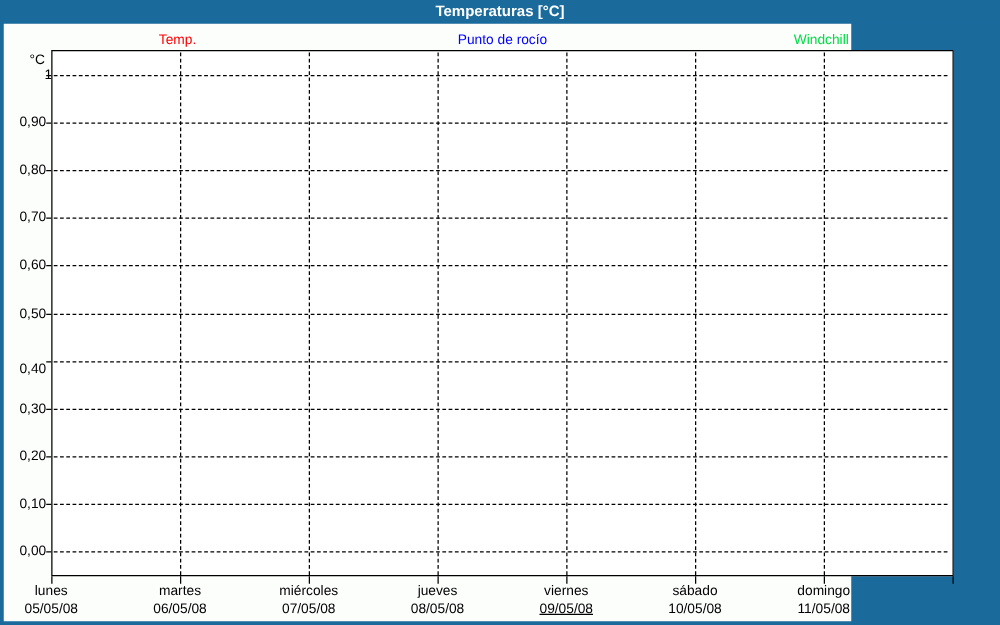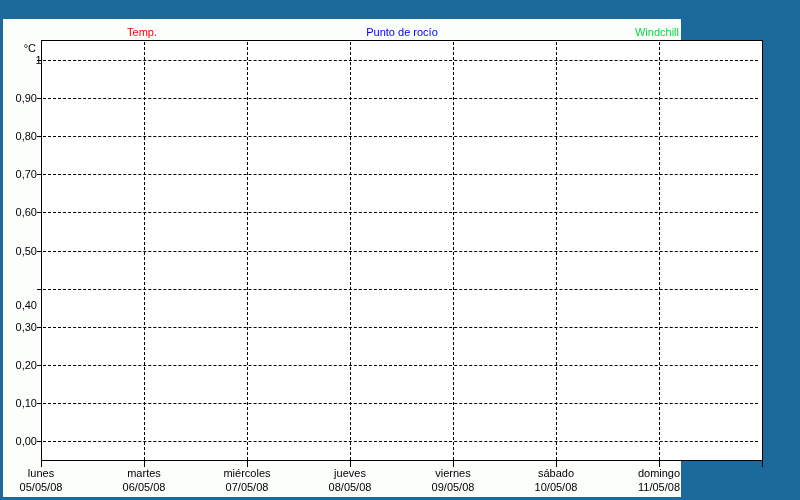--- a/index.html
+++ b/index.html
@@ -61,35 +61,38 @@
     position: absolute; transform: translateX(-50%);
     font-size: 11px; color: #000; white-space: nowrap;
   }
   .xday  { top: 448px; }
   .xdate { top: 462px; }
 </style>
 </head>
 <body>
 
 <div id="window">
+  <div id="titlebar">
+    <span>Temperaturas [°C]</span>
+  </div>
   <div id="content">
     <div id="legend">
         <div class="legend-item" style="color: rgb(255, 0, 0);">Temp.</div>
         <div class="legend-item" style="color: rgb(0, 0, 255);">Punto de rocío</div>
         <div class="legend-item" style="color: rgb(0, 220, 70);">Windchill</div>
       </div>
     <div id="ylabels">
       <div class="yunit">°C</div>
     <div class="ylabel" style="top: 35px; left: 0px; margin-left: 20px;">1,00</div>
         <div class="ylabel" style="top: 73.1px; left: 0px;">0,90</div>
         <div class="ylabel" style="top: 111.2px; left: 0px;">0,80</div>
         <div class="ylabel" style="top: 149.3px; left: 0px;">0,70</div>
         <div class="ylabel" style="top: 187.4px; left: 0px;">0,60</div>
         <div class="ylabel" style="top: 225.5px; left: 0px;">0,50</div>
-        <div class="ylabel" style="top: 280px; left: 0px;">0,40</div>
+        <div class="ylabel" style="top: 270px; left: 0px;">0,40</div>
         <div class="ylabel" style="top: 301.7px; left: 0px;">0,30</div>
         <div class="ylabel" style="top: 339.8px; left: 0px;">0,20</div>
         <div class="ylabel" style="top: 377.9px; left: 0px;">0,10</div>
         <div class="ylabel" style="top: 416px; left: 0px;">0,00</div>
       </div>
     <div id="plot">
         <div class="hgrid" style="top: 19px;"></div>
         <div class="hgrid" style="top: 57.1px;"></div>
         <div class="hgrid" style="top: 95.2px;"></div>
         <div class="hgrid" style="top: 133.3px;"></div>
@@ -110,21 +113,21 @@
     <div id="xlabels">
         <div class="xday" style="left: 38px; text-align: center;">lunes</div>
         <div class="xdate" style="left: 38px;">05/05/08</div>
         <div class="xday" style="left: 141px;">martes</div>
         <div class="xdate" style="left: 141px;">06/05/08</div>
         <div class="xday" style="left: 244px;">miércoles</div>
         <div class="xdate" style="left: 244px;">07/05/08</div>
         <div class="xday" style="left: 347px;">jueves</div>
         <div class="xdate" style="left: 347px;">08/05/08</div>
         <div class="xday" style="left: 450px; text-align: right;">viernes</div>
-        <div class="xdate" style="left: 450px;">09/05/08</div>
+        <div class="xdate" style="left: 450px; text-decoration: underline;">09/05/08</div>
         <div class="xday" style="left: 553px;">sábado</div>
         <div class="xdate" style="left: 553px;">10/05/08</div>
         <div class="xday" style="left: 656px;">domingo</div>
         <div class="xdate" style="left: 656px;">11/05/08</div>
       </div>
     <div id="ticks">
         <div class="ytick" style="left: 34px; top: 41px;"></div>
         <div class="ytick" style="left: 34px; top: 79.1px;"></div>
         <div class="ytick" style="left: 34px; top: 117.2px;"></div>
         <div class="ytick" style="left: 34px; top: 155.3px;"></div>

